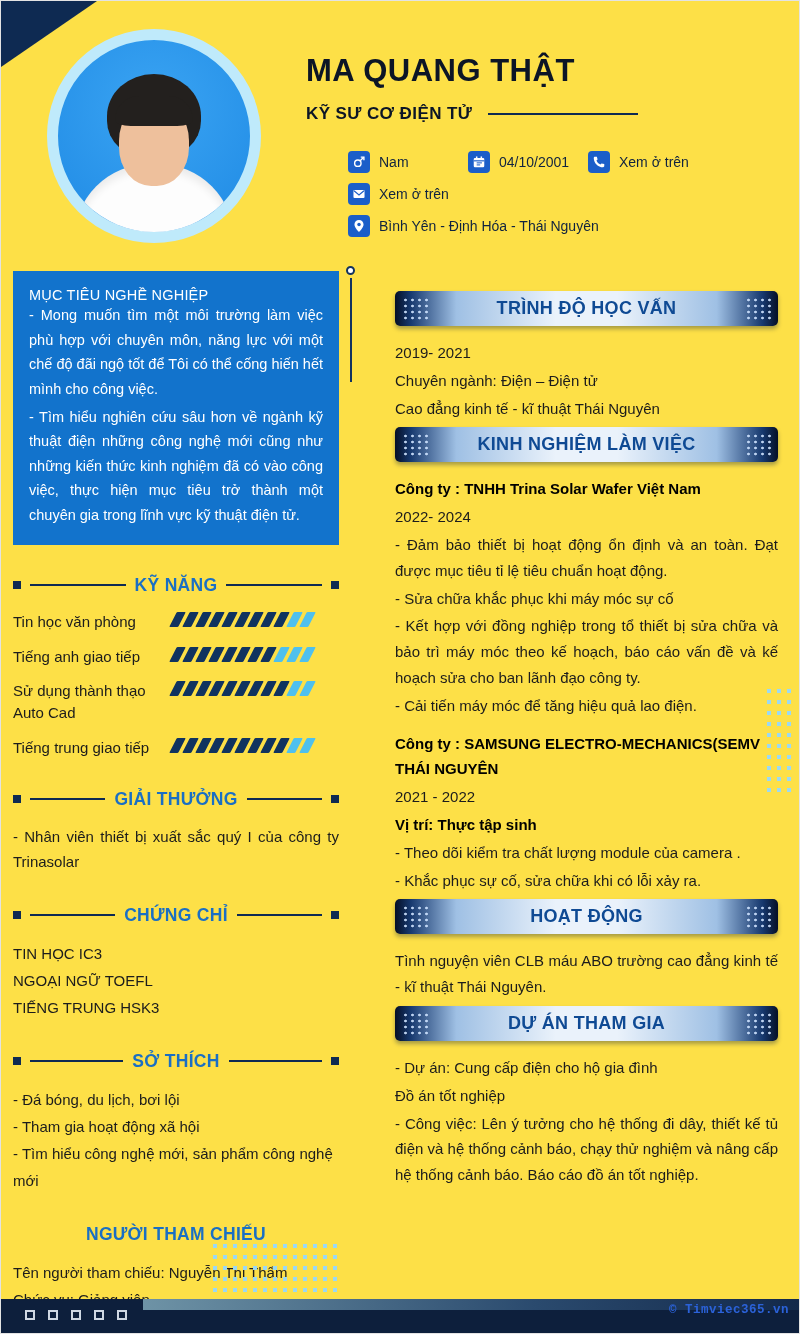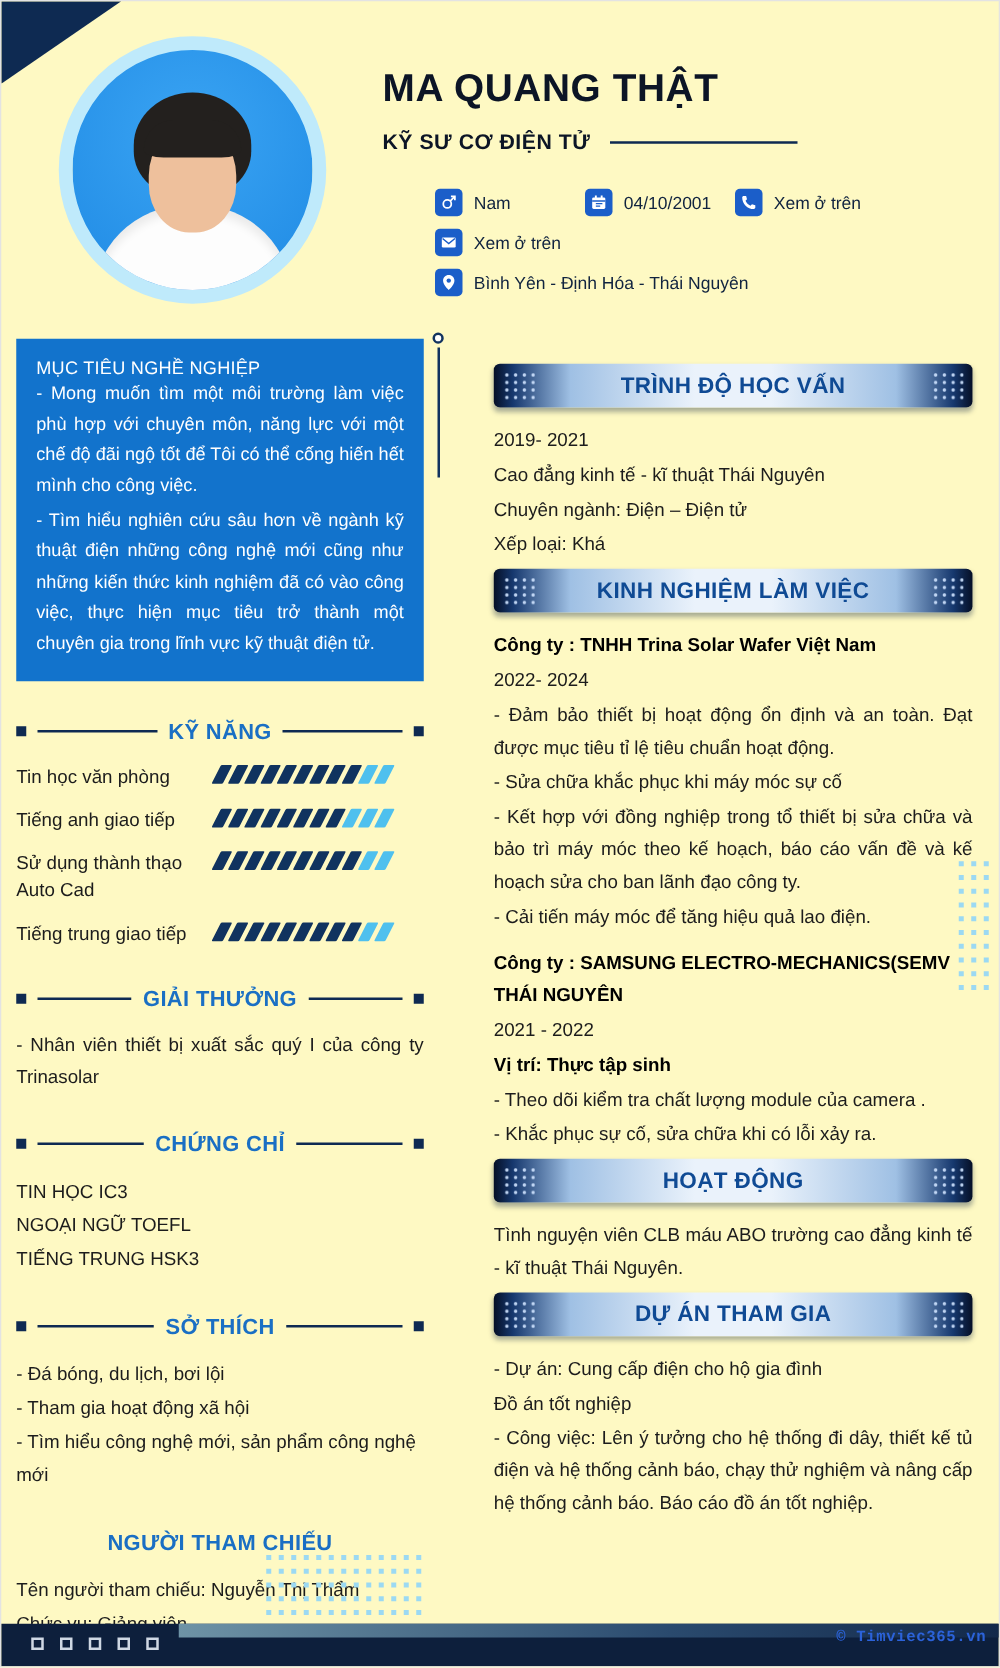--- a/index.html
+++ b/index.html
@@ -1,17 +1,17 @@
 <!DOCTYPE html>
 <html><head>
 <meta charset="utf-8">
 <style>
   * { margin:0; padding:0; box-sizing:border-box; }
   body { background:#f2f2f2; font-family:"Liberation Sans", sans-serif; }
-  .page { position:relative; width:800px; height:1334px; margin:0 auto; background:#fef9c3;
+  .page { position:relative; width:800px; height:1334px; margin:0 auto; background:#fde047;
           border:1px solid #e3e3e3; overflow:hidden; color:#1c1c1c; }
 
   
   .corner { position:absolute; top:0; left:0; width:96px; height:66px; background:#0e2a52;
             clip-path:polygon(0 0,100% 0,0 100%); }
 
   
   .avatar { position:absolute; left:46px; top:28px; width:214px; height:214px; border-radius:50%;
             background:radial-gradient(circle at 50% 35%, #3aa4f3, #1f8ae4); border:11px solid #bfeafb; overflow:hidden; }
   .avatar .hair { position:absolute; left:50%; top:34px; transform:translateX(-50%); width:94px; height:84px;
@@ -292,23 +292,22 @@
     </div>
   </div>
 
   <div class="right">
 
     <div class="ribbon">
       <span class="rttl">TRÌNH ĐỘ HỌC VẤN</span>
     </div>
     <div>
       <p>2019- 2021</p>
+      <p>Chuyên ngành: Điện – Điện tử</p>
       <p>Cao đẳng kinh tế - kĩ thuật Thái Nguyên</p>
-      <p>Chuyên ngành: Điện – Điện tử</p>
-      <p>Xếp loại: Khá</p>
     </div>
 
     <div class="ribbon">
       <span class="rttl">KINH NGHIỆM LÀM VIỆC</span>
     </div>
     <div>
       <p class="b">Công ty : TNHH Trina Solar Wafer Việt Nam</p>
       <p>2022- 2024</p>
       <p class="just">- Đảm bảo thiết bị hoạt động ổn định và an toàn. Đạt được mục tiêu tỉ lệ tiêu chuẩn hoạt động.</p>
       <p class="just">- Sửa chữa khắc phục khi máy móc sự cố</p>

